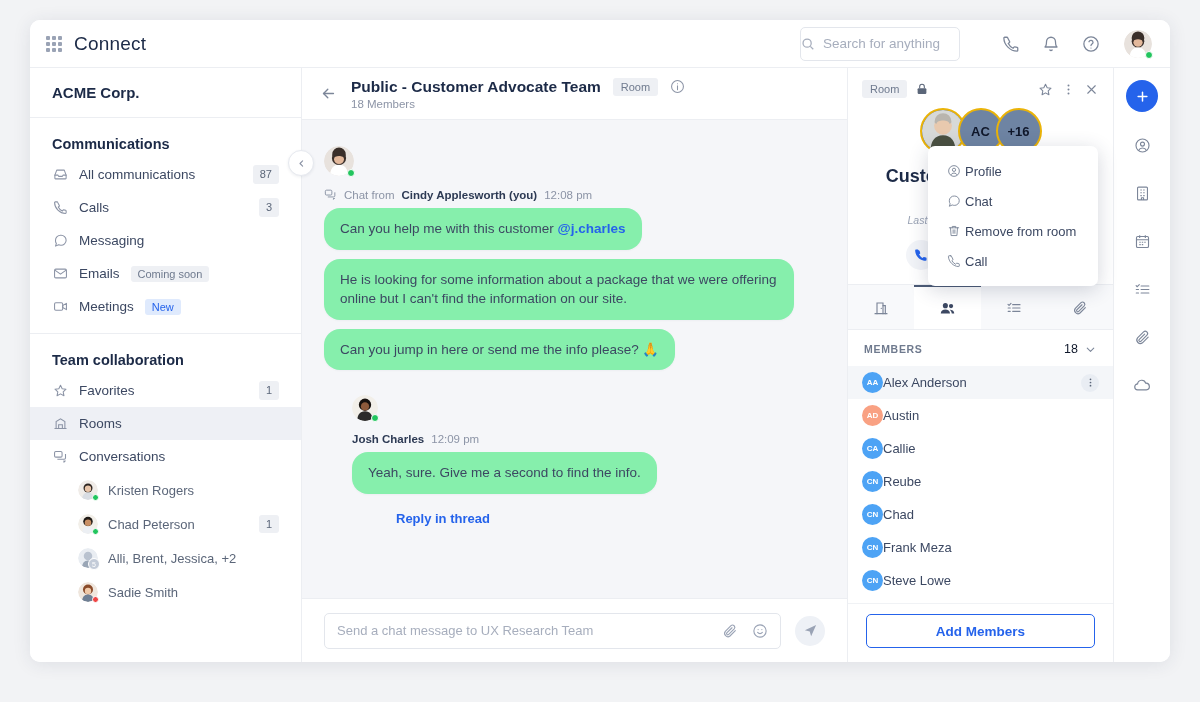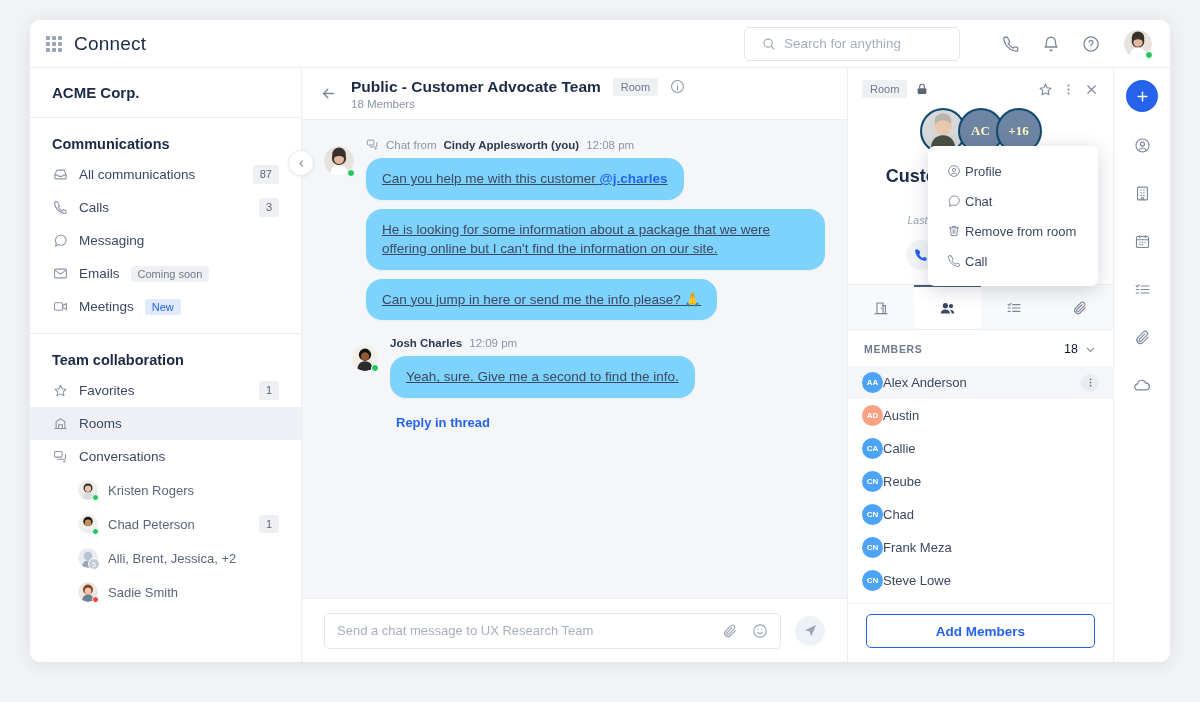--- a/index.html
+++ b/index.html
@@ -28,22 +28,22 @@
     padding: 0 18px 0 16px;
     background: #fff;
   }
   .grid-icon { width: 16px; height: 16px; display: grid;
     grid-template-columns: repeat(3,1fr); grid-template-rows: repeat(3,1fr);
     gap: 2px; margin-right: 12px; }
   .grid-icon i { background: #9aa3b5; border-radius: 1px; display:block; }
   .brand { font-size: 19px; font-weight: normal; color: #1c2a47; letter-spacing: .2px; }
   .topbar-spacer { flex: 1; }
   .search-box {
-    width: 216px; height: 34px; border: 1px solid #e3e6ec; border-radius: 5px;
-    display: flex; align-items: center; padding: 0 17px; gap: 8px;
+    width: 160px; height: 34px; border: 1px solid #e3e6ec; border-radius: 5px;
+    display: flex; align-items: center; padding: 0 0; gap: 8px;
     margin-right: 28px;
   }
   .search-box .ph { color: #a7aebd; font-size: 13.5px; white-space: nowrap; }
   .tb-icon { width: 34px; height: 34px; display:flex; align-items:center; justify-content:center;
     color: #7c8699; margin-left: 6px; }
   .avatar-top { width: 28px; height: 28px; border-radius: 50%; margin-left: 16px;
     position: relative; overflow: visible; }
   .avatar-top .ph-img { width:100%; height:100%; border-radius:50%; display:block; }
   .dot { position:absolute; right:-1px; bottom:-1px; width:8px; height:8px; border-radius:50%;
     border:1.5px solid #fff; }
@@ -85,50 +85,50 @@
   
   .chat { flex: 1; display:flex; flex-direction:column; min-width:0;
     border-right:1px solid #eceef2; background:#f5f6f9; }
   .chat-head { height: 52px; flex:0 0 52px; background:#fff; display:flex; align-items:center;
     padding: 0 18px; gap:14px; border-bottom:1px solid #eceef2; }
   .back-arrow { color:#7c8699; font-size:17px; }
   .ch-title { font-size:15.5px; font-weight:bold; color:#1c2a47; }
   .ch-sub { font-size:11.5px; color:#8c94a6; margin-top:2px; }
   .pill { background:#eef0f4; color:#6f7a8e; font-size:11px; border-radius:3px; padding:3px 8px; }
   .msgs { flex:1; overflow:hidden; padding: 18px 22px 6px; }
-  .msg-group { display:flex; gap:12px; margin-bottom: 8px; }
+  .msg-group { display:flex; gap:12px; margin-bottom: 8px; flex-direction: column; }
   .m-av { width:30px; height:30px; border-radius:50%; position:relative; flex:0 0 30px; margin-top:8px; }
   .m-av .ph-img { width:100%;height:100%;border-radius:50%;display:block; }
   .m-body { min-width:0; flex:1; }
   .m-meta { display:flex; align-items:center; gap:7px; font-size:11.5px; color:#8c94a6; margin-bottom:7px; }
   .m-meta b { color:#2d3a54; font-size:11.5px; }
-  .bubble { background:#7dd3fc; border-radius:16px; padding:11px 16px; font-size:13.5px;
+  .bubble { background:#86efac; border-radius:16px; padding:11px 16px; font-size:13.5px;
     color:#3c4862; line-height:1.45; margin-bottom:9px; display:inline-block;
-    max-width: 470px; box-shadow:0 1px 2px rgba(40,50,80,.04);text-decoration:underline; }
+    max-width: 470px; box-shadow:0 1px 2px rgba(40,50,80,.04); }
   .mention { color:#2563eb; font-weight:bold; }
   .reply-link { color:#2563eb; font-size:13px; font-weight:bold; margin: 6px 0 0 0; }
   .composer { flex:0 0 64px; background:#fff; border-top:1px solid #eceef2;
     display:flex; align-items:center; padding: 0 22px; gap:14px; }
   .comp-input { flex:1; height:36px; border:1px solid #e3e6ec; border-radius:5px;
     display:flex; align-items:center; padding: 0 12px; gap:14px; }
   .comp-input .ph { flex:1; color:#a7aebd; font-size:13px; }
   .comp-ic { color:#9aa3b5; }
   .send-btn { width:30px;height:30px;border-radius:50%;background:#eef1f6;display:flex;
     align-items:center;justify-content:center;color:#9aa3b5; }
 
   
   .detail { width: 266px; flex:0 0 266px; display:flex; flex-direction:column;
     background:#fff; border-right:1px solid #eceef2; position:relative; }
   .d-top { padding: 12px 14px 0; display:flex; align-items:center; gap:8px; }
   .d-top .sp { flex:1; }
   .d-ic { color:#7c8699; }
   .d-avs { display:flex; justify-content:center; margin-top: 10px; }
-  .d-av { width:46px; height:46px; border-radius:50%; border:2px solid #0c4a6e;
-    display:flex; align-items:center; justify-content:center; color:#fef9c3;
-    font-size:13px; font-weight:bold; background:#6e84a3; margin-left:-8px;font-family:Liberation Serif, serif; }
+  .d-av { width:46px; height:46px; border-radius:50%; border:2px solid #eab308;
+    display:flex; align-items:center; justify-content:center; color:#0f172a;
+    font-size:13px; font-weight:bold; background:#6e84a3; margin-left:-8px; }
   .d-av:first-child { margin-left:0; }
   .d-av .ph-img { width:100%;height:100%;border-radius:50%;display:block; }
   .d-name { text-align:center; font-size:18px; font-weight:bold; color:#1c2a47; margin-top:12px; }
   .d-members { text-align:center; font-size:12.5px; color:#6f7a8e; margin-top:7px; }
   .d-last { text-align:center; font-size:10.5px; color:#9aa3b5; font-style:italic; margin-top:6px; }
   .d-actions { display:flex; justify-content:center; gap:10px; margin-top:14px; padding-bottom:14px; }
   .d-act { width:30px; height:30px; border-radius:50%; background:#f2f4f8; display:flex;
     align-items:center; justify-content:center; color:#2563eb; }
   .d-tabs { display:flex; border-top:1px solid #eceef2; border-bottom:1px solid #eceef2;
     background:#f8f9fb; }

